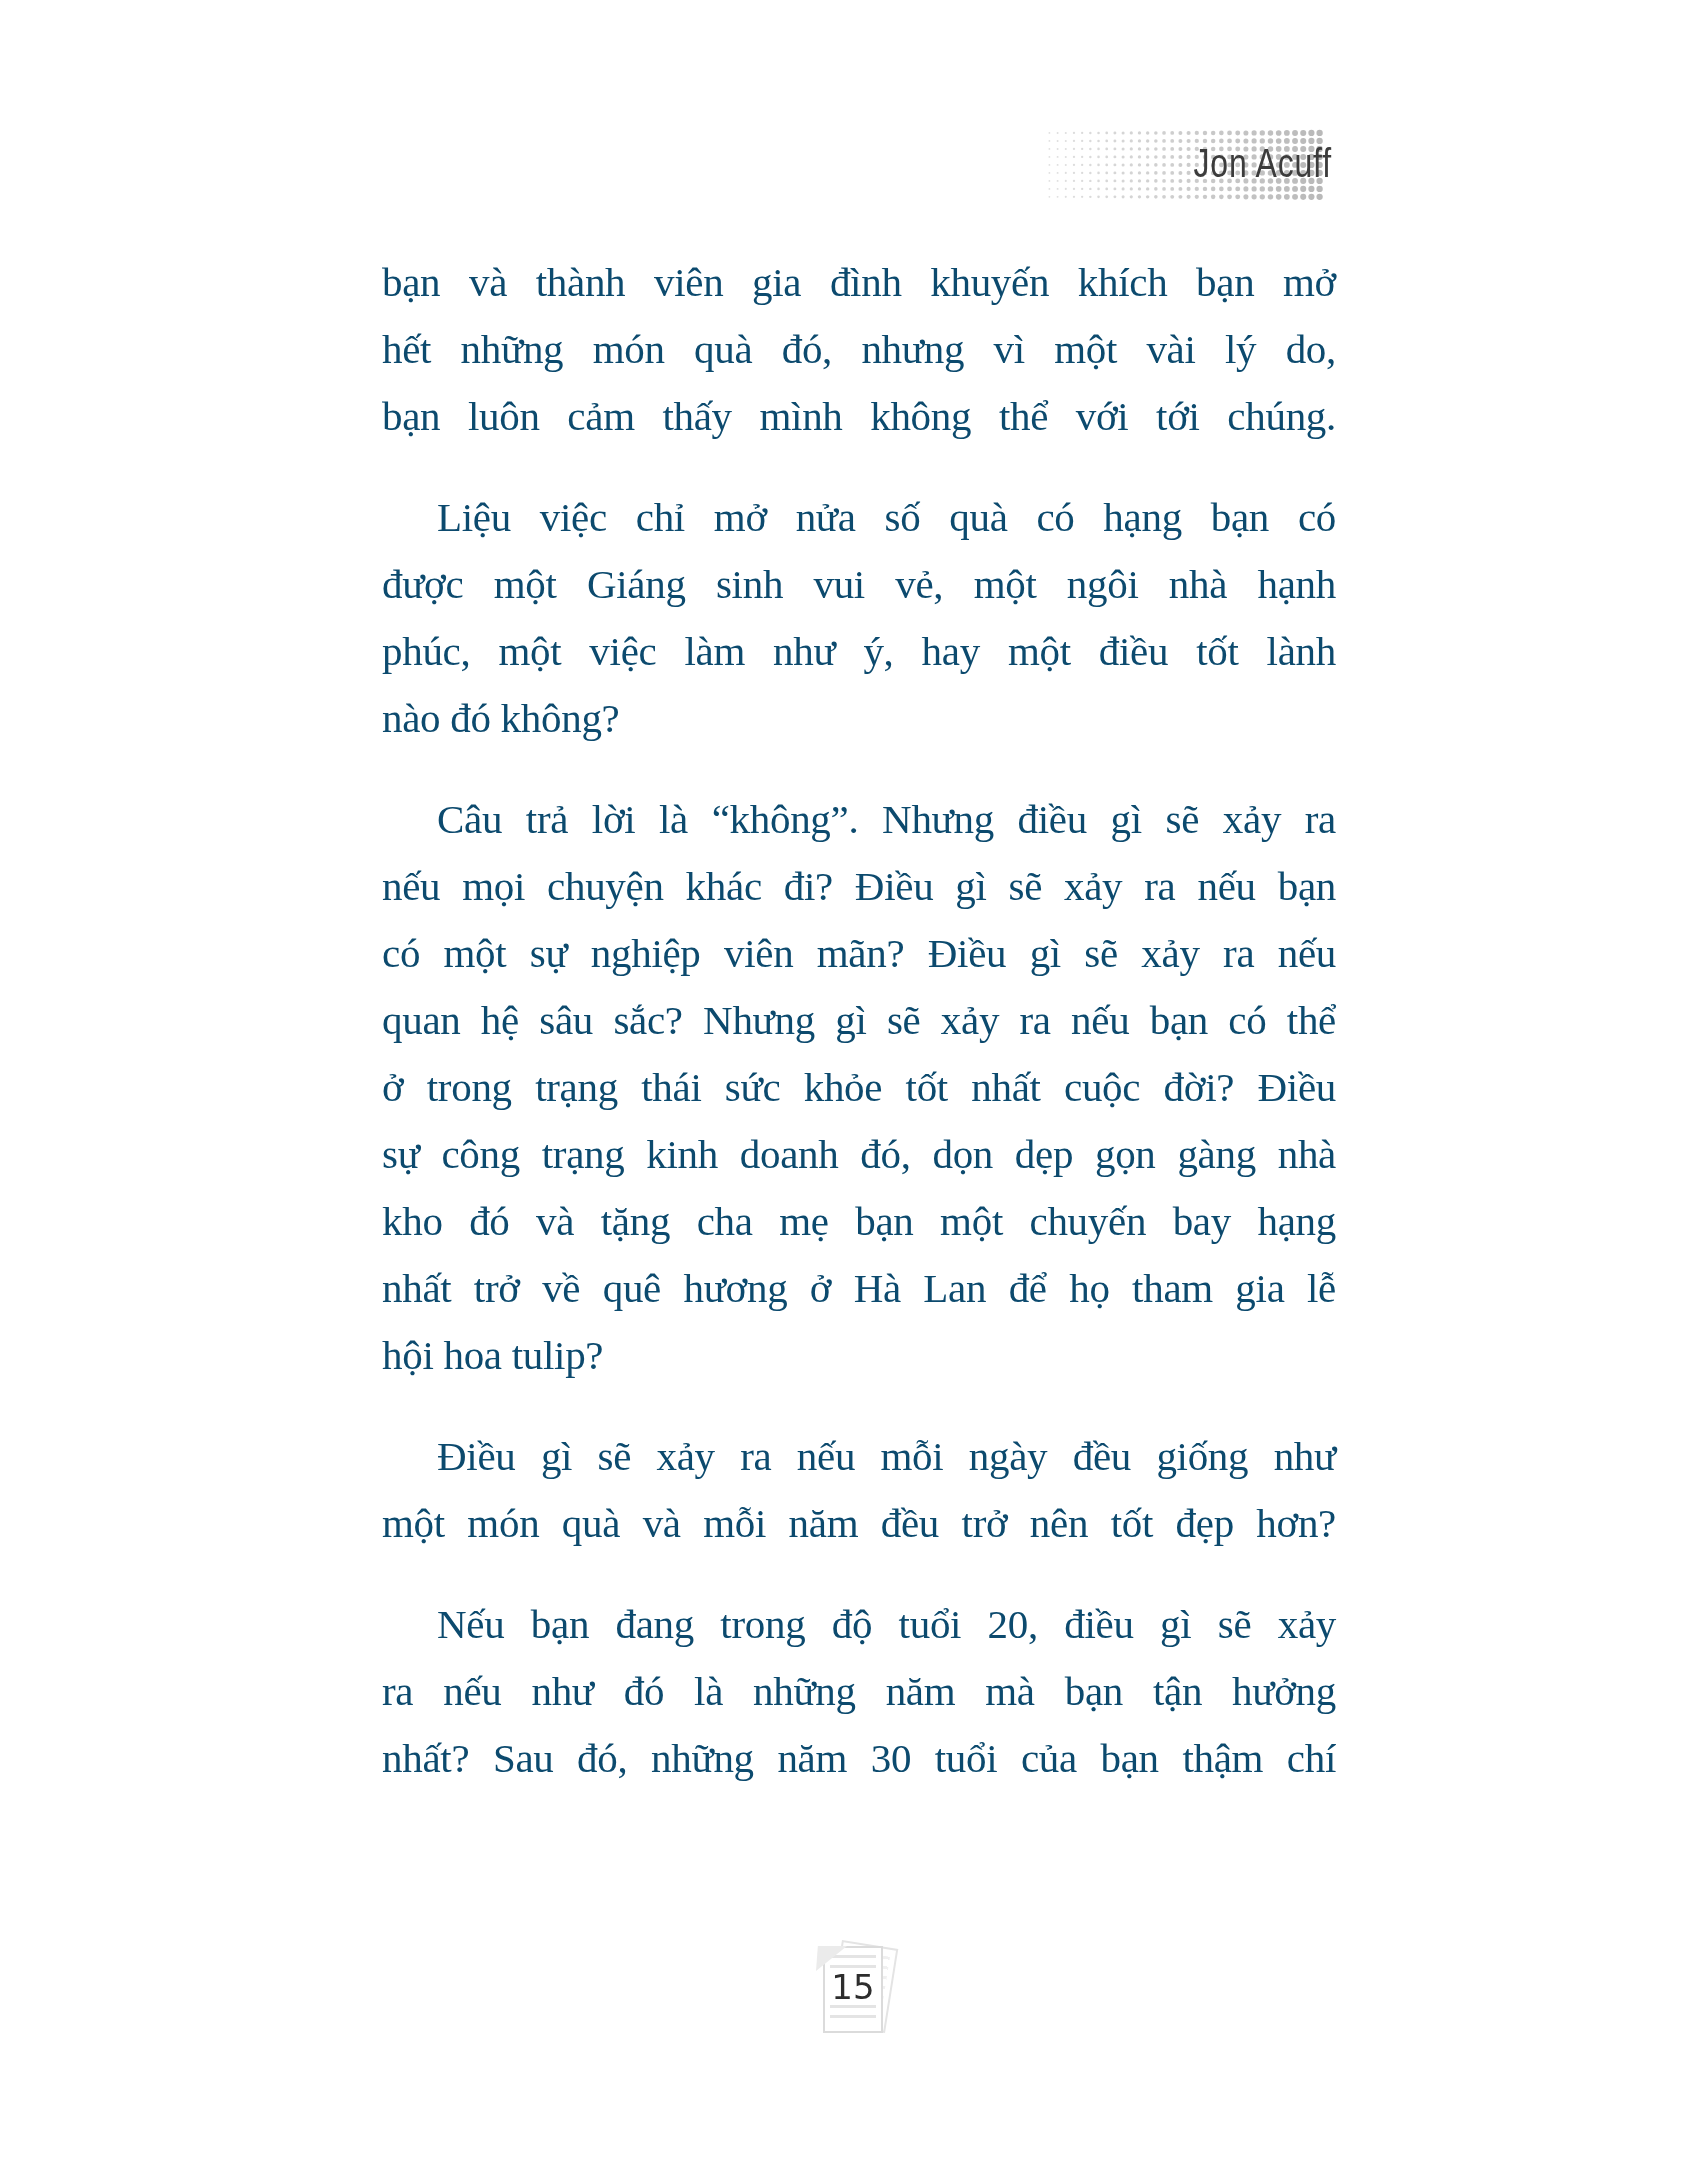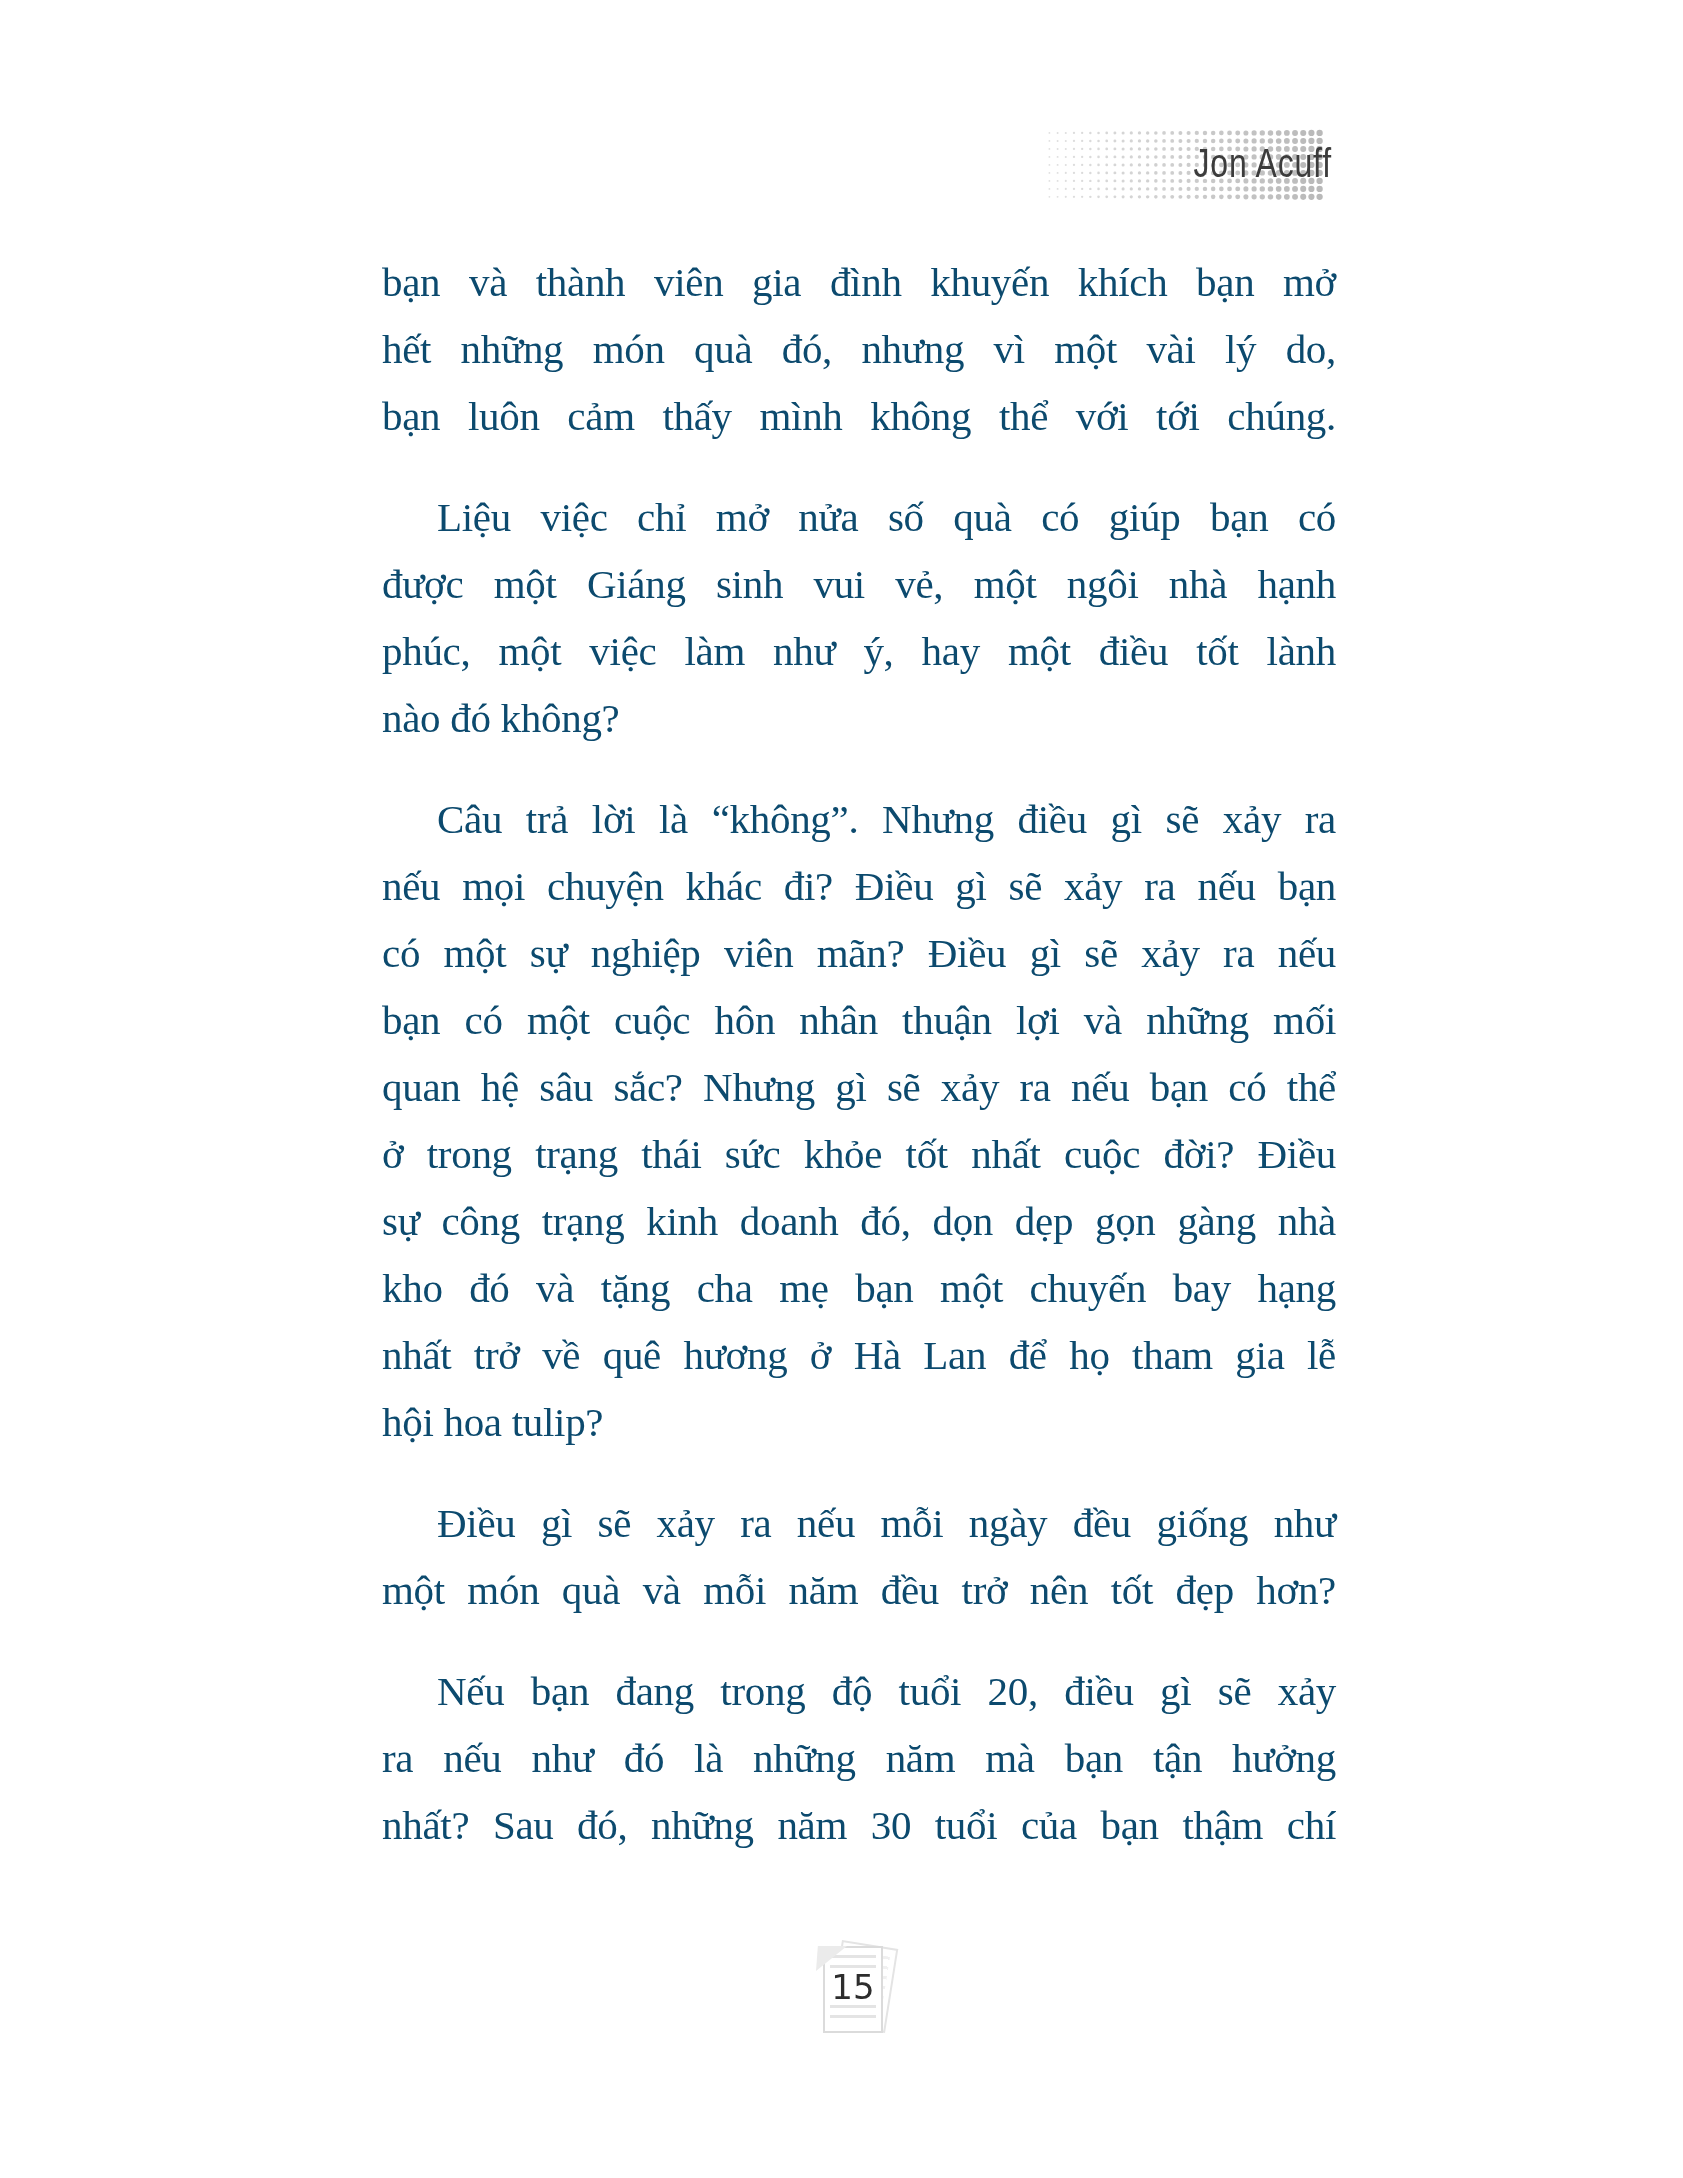--- a/index.html
+++ b/index.html
@@ -366,30 +366,29 @@
   <span class="author">Jon Acuff</span>
 </div>
 
 <div class="text-block">
     <div class="para">
       <div class="line">bạn và thành viên gia đình khuyến khích bạn mở</div>
       <div class="line">hết những món quà đó, nhưng vì một vài lý do,</div>
       <div class="line">bạn luôn cảm thấy mình không thể với tới chúng.</div>
     </div>
     <div class="para">
-      <div class="line indent">Liệu việc chỉ mở nửa số quà có giúp bạn có</div>
+      <div class="line indent">Liệu việc chỉ mở nửa số quà có hạng bạn có</div>
       <div class="line">được một Giáng sinh vui vẻ, một ngôi nhà hạnh</div>
       <div class="line">phúc, một việc làm như ý, hay một điều tốt lành</div>
       <div class="line para-end">nào đó không?</div>
     </div>
     <div class="para">
       <div class="line indent">Câu trả lời là “không”. Nhưng điều gì sẽ xảy ra</div>
       <div class="line">nếu mọi chuyện khác đi? Điều gì sẽ xảy ra nếu bạn</div>
       <div class="line">có một sự nghiệp viên mãn? Điều gì sẽ xảy ra nếu</div>
-      <div class="line">bạn có một cuộc hôn nhân thuận lợi và những mối</div>
       <div class="line">quan hệ sâu sắc? Nhưng gì sẽ xảy ra nếu bạn có thể</div>
       <div class="line">ở trong trạng thái sức khỏe tốt nhất cuộc đời? Điều</div>
       <div class="line">sự công trạng kinh doanh đó, dọn dẹp gọn gàng nhà</div>
       <div class="line">kho đó và tặng cha mẹ bạn một chuyến bay hạng</div>
       <div class="line">nhất trở về quê hương ở Hà Lan để họ tham gia lễ</div>
       <div class="line para-end">hội hoa tulip?</div>
     </div>
     <div class="para">
       <div class="line indent">Điều gì sẽ xảy ra nếu mỗi ngày đều giống như</div>
       <div class="line">một món quà và mỗi năm đều trở nên tốt đẹp hơn?</div>

